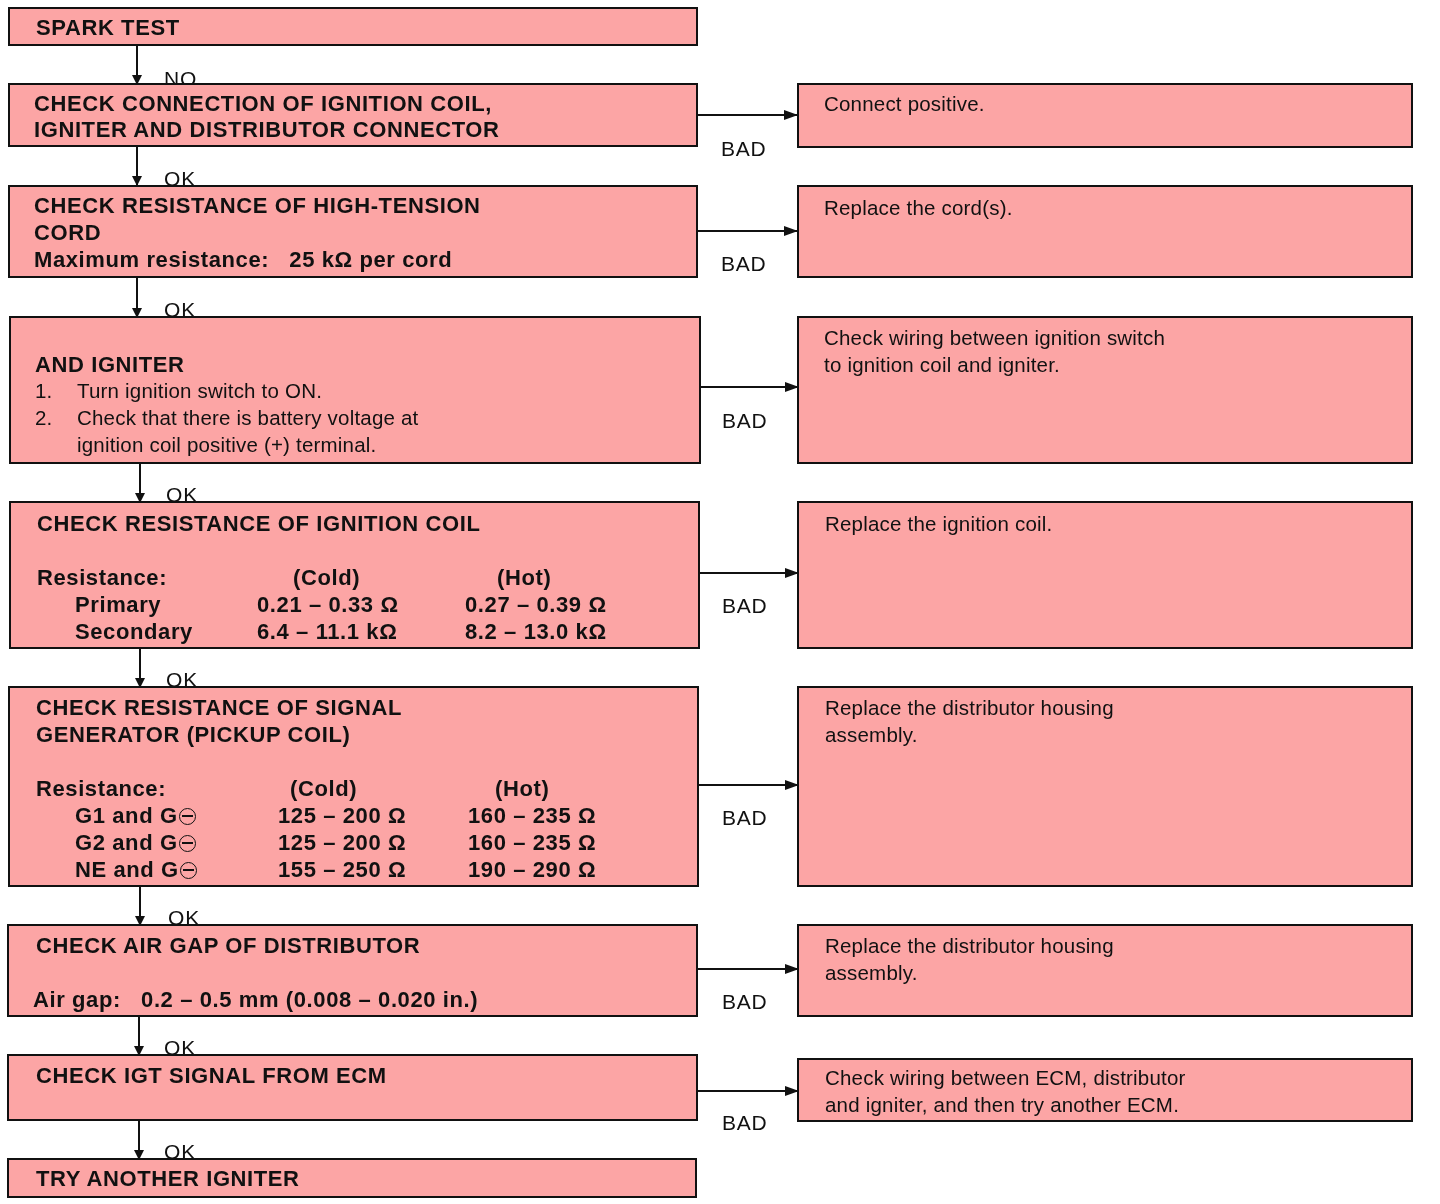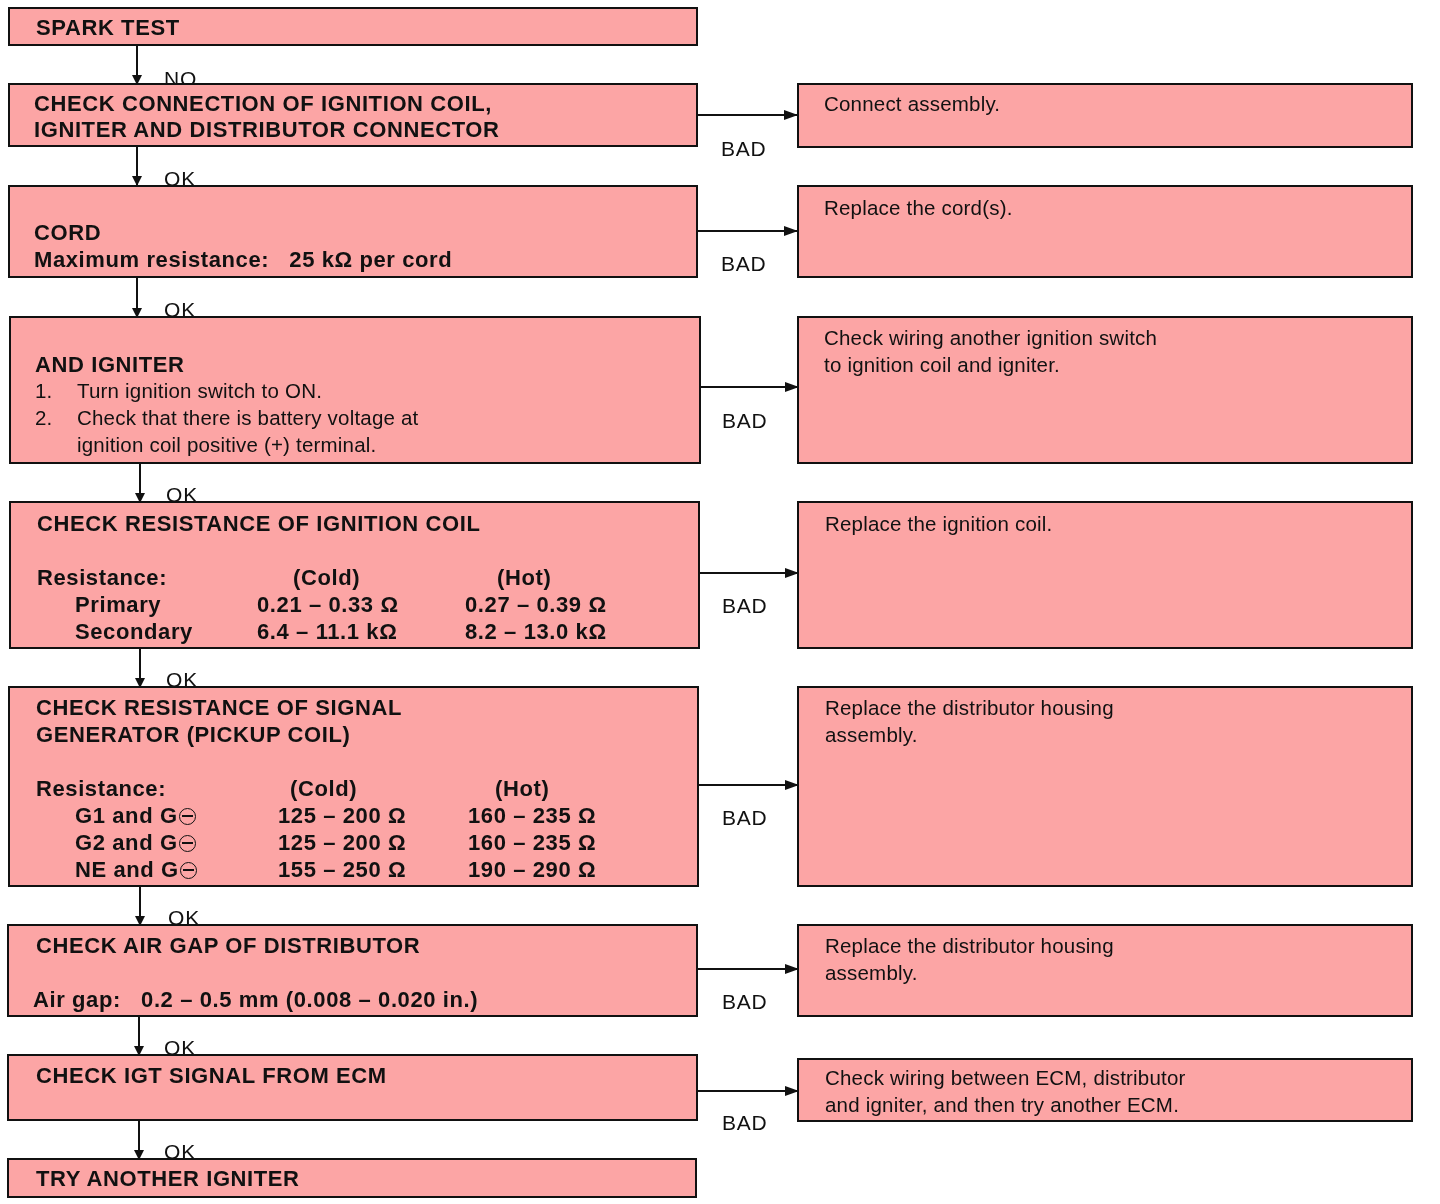--- a/index.html
+++ b/index.html
@@ -31,26 +31,27 @@
 <div class="vline" style="left:136px;top:46px;height:38px;"></div>
 <span class="lbl" style="left:164px;top:55px;">NO</span>
 
 <div class="box lbox" style="top:83px;height:64px;">
   <span class="t b" style="left:24px;top:6px;">CHECK CONNECTION OF IGNITION COIL,</span>
   <span class="t b" style="left:24px;top:32px;">IGNITER AND DISTRIBUTOR CONNECTOR</span>
 </div>
 <div class="hline" style="left:698px;top:114px;width:99px;"></div>
 <span class="lbl" style="left:721px;top:125px;">BAD</span>
 <div class="box rbox" style="top:83px;height:65px;">
-  <span class="t n" style="left:25px;top:7px;">Connect assembly.</span>
+  <span class="t n" style="left:25px;top:7px;">Connect positive.</span>
 </div>
 <div class="vline" style="left:136px;top:147px;height:38px;"></div>
 <span class="lbl" style="left:164px;top:155px;">OK</span>
 
 <div class="box lbox" style="top:185px;height:93px;">
+  <span class="t b" style="left:24px;top:6px;">CHECK RESISTANCE OF HIGH-TENSION</span>
   <span class="t b" style="left:24px;top:33px;">CORD</span>
   <span class="t b" style="left:24px;top:60px;">Maximum resistance:   25 kΩ per cord</span>
 </div>
 <div class="hline" style="left:698px;top:230px;width:99px;"></div>
 <span class="lbl" style="left:721px;top:240px;">BAD</span>
 <div class="box rbox" style="top:185px;height:93px;">
   <span class="t n" style="left:25px;top:9px;">Replace the cord(s).</span>
 </div>
 <div class="vline" style="left:136px;top:278px;height:39px;"></div>
 <span class="lbl" style="left:164px;top:286px;">OK</span>
@@ -59,21 +60,21 @@
   <span class="t b" style="left:24px;top:34px;">AND IGNITER</span>
   <span class="t n" style="left:24px;top:61px;">1.</span>
   <span class="t n" style="left:66px;top:61px;">Turn ignition switch to ON.</span>
   <span class="t n" style="left:24px;top:88px;">2.</span>
   <span class="t n" style="left:66px;top:88px;">Check that there is battery voltage at</span>
   <span class="t n" style="left:66px;top:115px;">ignition coil positive (+) terminal.</span>
 </div>
 <div class="hline" style="left:700px;top:386px;width:98px;"></div>
 <span class="lbl" style="left:722px;top:397px;">BAD</span>
 <div class="box rbox" style="top:316px;height:148px;">
-  <span class="t n" style="left:25px;top:8px;">Check wiring another ignition switch</span>
+  <span class="t n" style="left:25px;top:8px;">Check wiring between ignition switch</span>
   <span class="t n" style="left:25px;top:35px;">to ignition coil and igniter.</span>
 </div>
 <div class="vline" style="left:139px;top:464px;height:38px;"></div>
 <span class="lbl" style="left:166px;top:471px;">OK</span>
 
 <div class="box lbox" style="top:501px;height:148px;width:691px;left:9px;">
   <span class="t b" style="left:26px;top:8px;">CHECK RESISTANCE OF IGNITION COIL</span>
   <span class="t b" style="left:26px;top:62px;">Resistance:</span>
   <span class="t b" style="left:282px;top:62px;">(Cold)</span>
   <span class="t b" style="left:486px;top:62px;">(Hot)</span>

